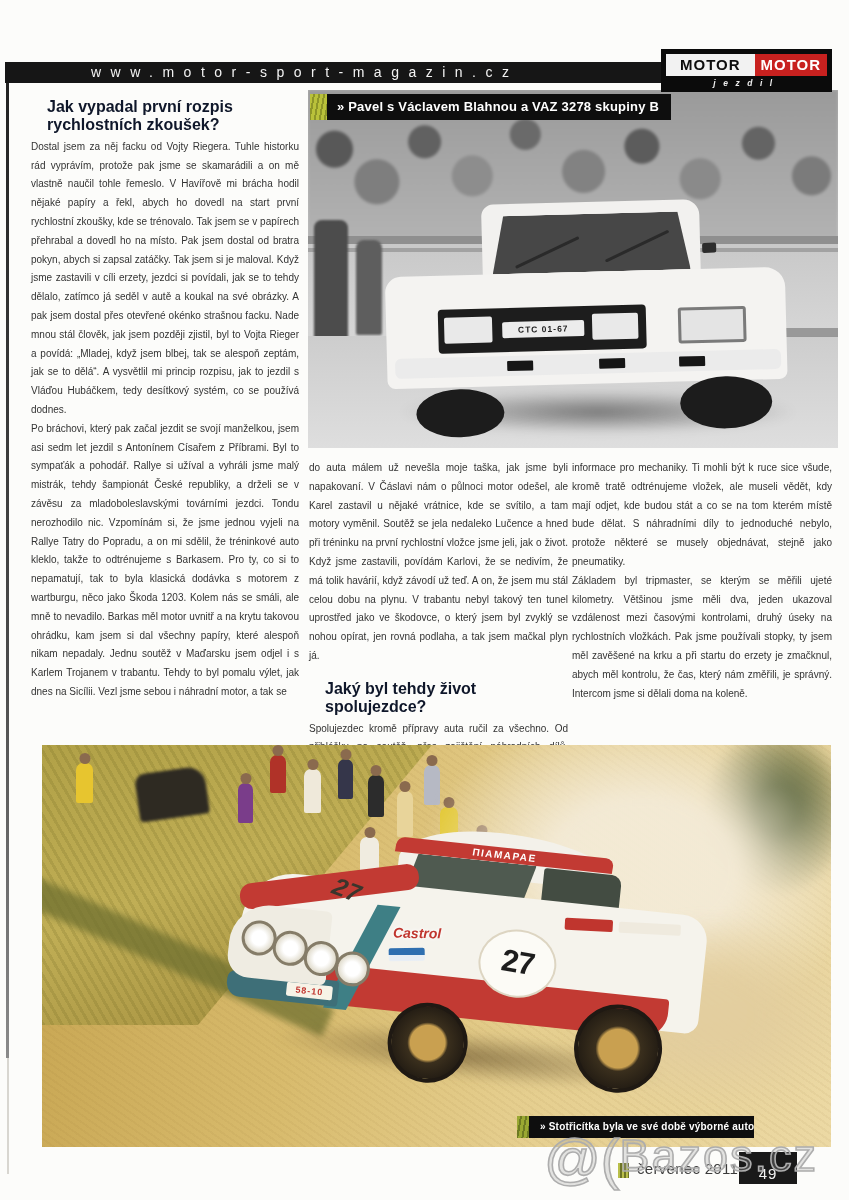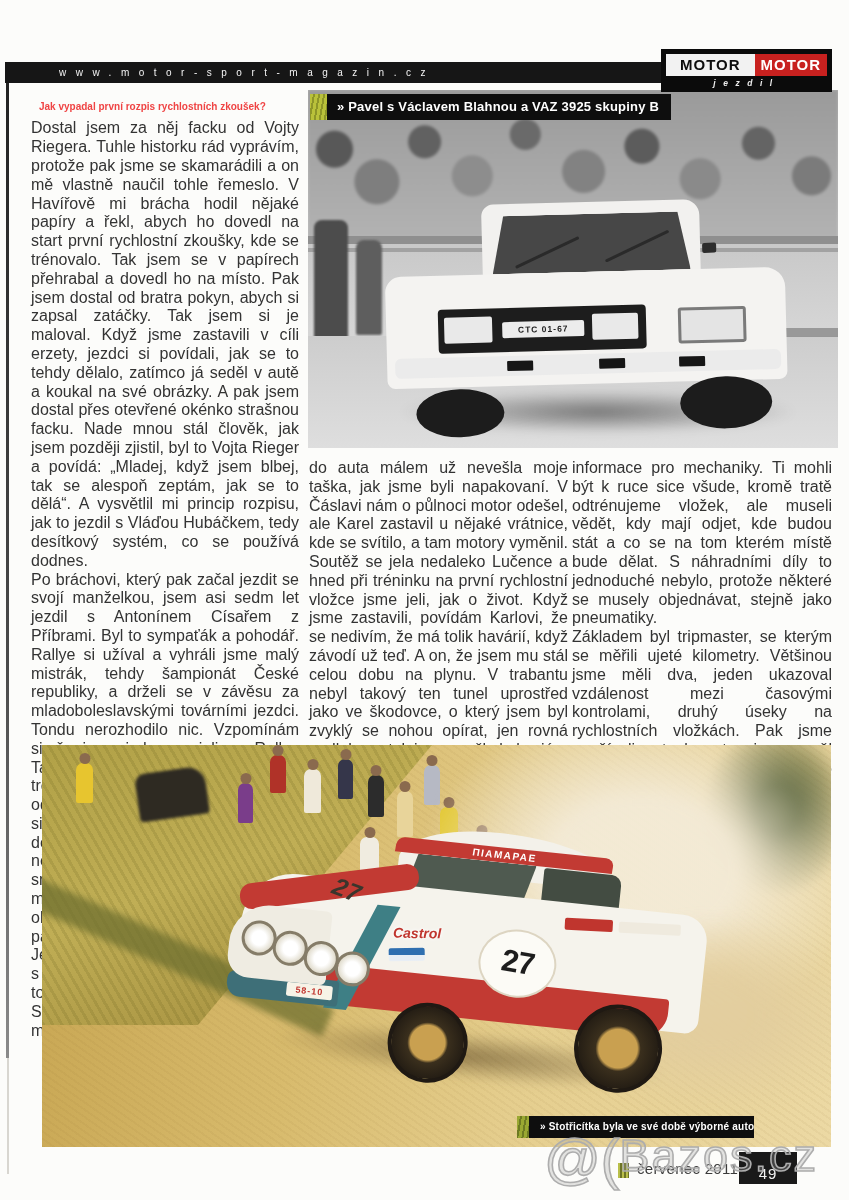--- a/index.html
+++ b/index.html
@@ -7,38 +7,38 @@
         font-family:"Liberation Sans",sans-serif;color:#2e2e2e;}
   .abs{position:absolute;}
 
   
   .scan-line{left:6px;top:78px;width:3px;height:980px;
     background:linear-gradient(#222,#4a4a4a 60%,#8a8a8a);}
   .scan-line2{left:7px;top:1058px;width:2px;height:116px;background:#d8d6d0;}
 
   
   .header-bar{left:5px;top:62px;width:801px;height:21px;background:#161616;}
-  .header-url{display:block;line-height:21px;color:#f3f3f3;font-size:10px;
-    letter-spacing:9.5px;padding-left:54px;white-space:nowrap;}
+  .header-url{display:block;line-height:21px;color:#f3f3f3;font-size:14px;
+    letter-spacing:9.5px;padding-left:86px;white-space:nowrap;}
   .logo{left:661px;top:49px;width:171px;height:43px;background:#0b0b0b;z-index:6;}
   .logo-top{display:flex;margin:5px 5px 0 5px;height:22px;}
   .logo-motor{flex:0 0 55%;background:#f2f2f2;color:#0d0d0d;font-weight:700;font-size:15px;
     line-height:22px;text-align:center;letter-spacing:1px;}
   .logo-sport{flex:1;background:#c8211f;color:#fff;font-weight:700;font-size:15px;
     line-height:22px;text-align:center;letter-spacing:1px;}
   .logo-sub{color:#ededed;font-style:italic;font-weight:700;font-size:8.5px;
     letter-spacing:7.5px;text-align:center;margin-top:2px;}
 
   
   .col{line-height:18.8px;}
   .col1{left:31px;top:98px;width:268px;}
   .col2{left:309px;top:459px;width:259px;}
   .col3{left:572px;top:459px;width:260px;}
-  .q{font-weight:700;font-size:10px;line-height:18.4px;color:#ef4444;margin:0 0 3px 8px;}
-  .a{font-size:16px;text-align:justify;margin:0;color:#333;}
+  .q{font-weight:700;font-size:16px;line-height:18.4px;color:#0f172a;margin:0 0 3px 16px;}
+  .a{font-size:10px;text-align:justify;margin:0;color:#333;}
   .mt{margin-top:14px;}
 
   
   .photo-top{left:308px;top:90px;width:530px;height:358px;overflow:hidden;
     background:linear-gradient(#b4b4b4,#c6c6c6 38%,#d6d6d6 68%,#cccccc);}
   .tp-crowd{left:0;top:0;width:530px;height:148px;filter:blur(1.5px);
     background:
       radial-gradient(circle at 5% 40%,#585858 0 18px,rgba(0,0,0,0) 19px),
       radial-gradient(circle at 13% 62%,#7e7e7e 0 22px,rgba(0,0,0,0) 23px),
       radial-gradient(circle at 22% 35%,#616161 0 16px,rgba(0,0,0,0) 17px),
@@ -233,21 +233,21 @@
       <div class="abs tp-lamp-r"></div>
       <div class="abs tp-bumper"></div>
       <div class="abs tp-slot s1"></div>
       <div class="abs tp-slot s2"></div>
       <div class="abs tp-slot s3"></div>
       <div class="abs tp-wheel wl"></div>
       <div class="abs tp-wheel wr"></div>
     </div>
     <div class="abs cap-row tp-cap">
       <div class="cap-block"></div>
-      <div class="cap-bar">» Pavel s Václavem Blahnou a VAZ 3925 skupiny B</div>
+      <div class="cap-bar">» Pavel s Václavem Blahnou a VAZ 3278 skupiny B</div>
     </div>
   </div>
 
   <div class="abs col col2">
     <p class="a">do auta málem už nevešla moje taška, jak jsme byli napakovaní. V Čáslavi nám o půlnoci motor odešel, ale Karel zastavil u nějaké vrátnice, kde se svítilo, a tam motory vyměnil. Soutěž se jela nedaleko Lučence a hned při tréninku na první rychlostní vložce jsme jeli, jak o život. Když jsme zastavili, povídám Karlovi, že se nedivím, že má tolik havárií, když závodí už teď. A on, že jsem mu stál celou dobu na plynu. V trabantu nebyl takový ten tunel uprostřed jako ve škodovce, o který jsem byl zvyklý se nohou opírat, jen rovná podlaha, a tak jsem mačkal plyn já.</p>
     <p class="q mt">Jaký byl tehdy život spolujezdce?</p>
     <p class="a">Spolujezdec kromě přípravy auta ručil za všechno. Od přihlášky na soutěž, přes zajištění náhradních dílů, pneumatik až po to nejdůležitější a tím byly</p>
   </div>
 
   <div class="abs col col3">

